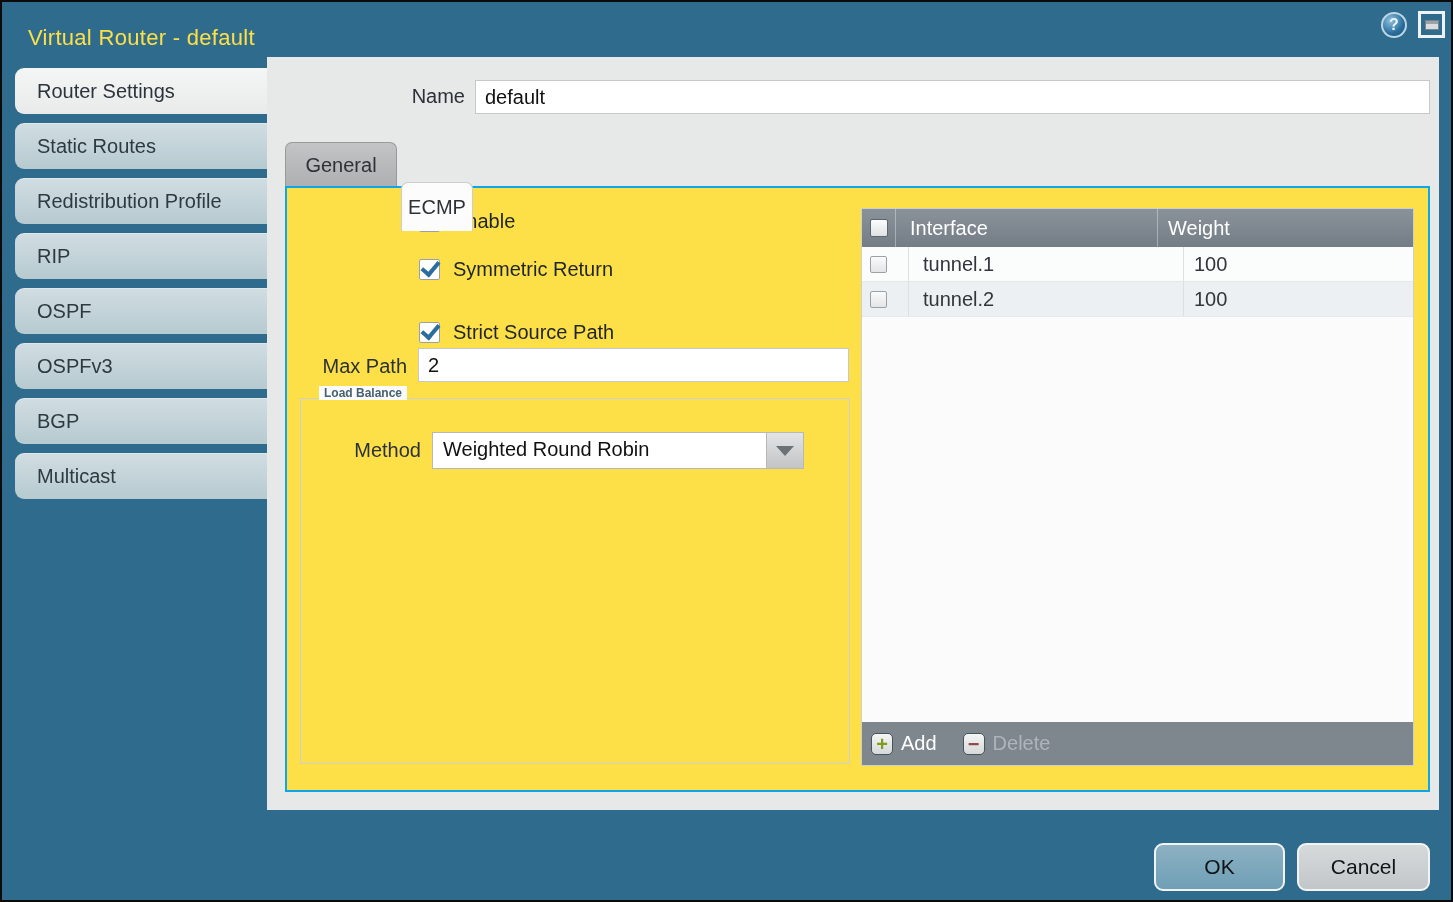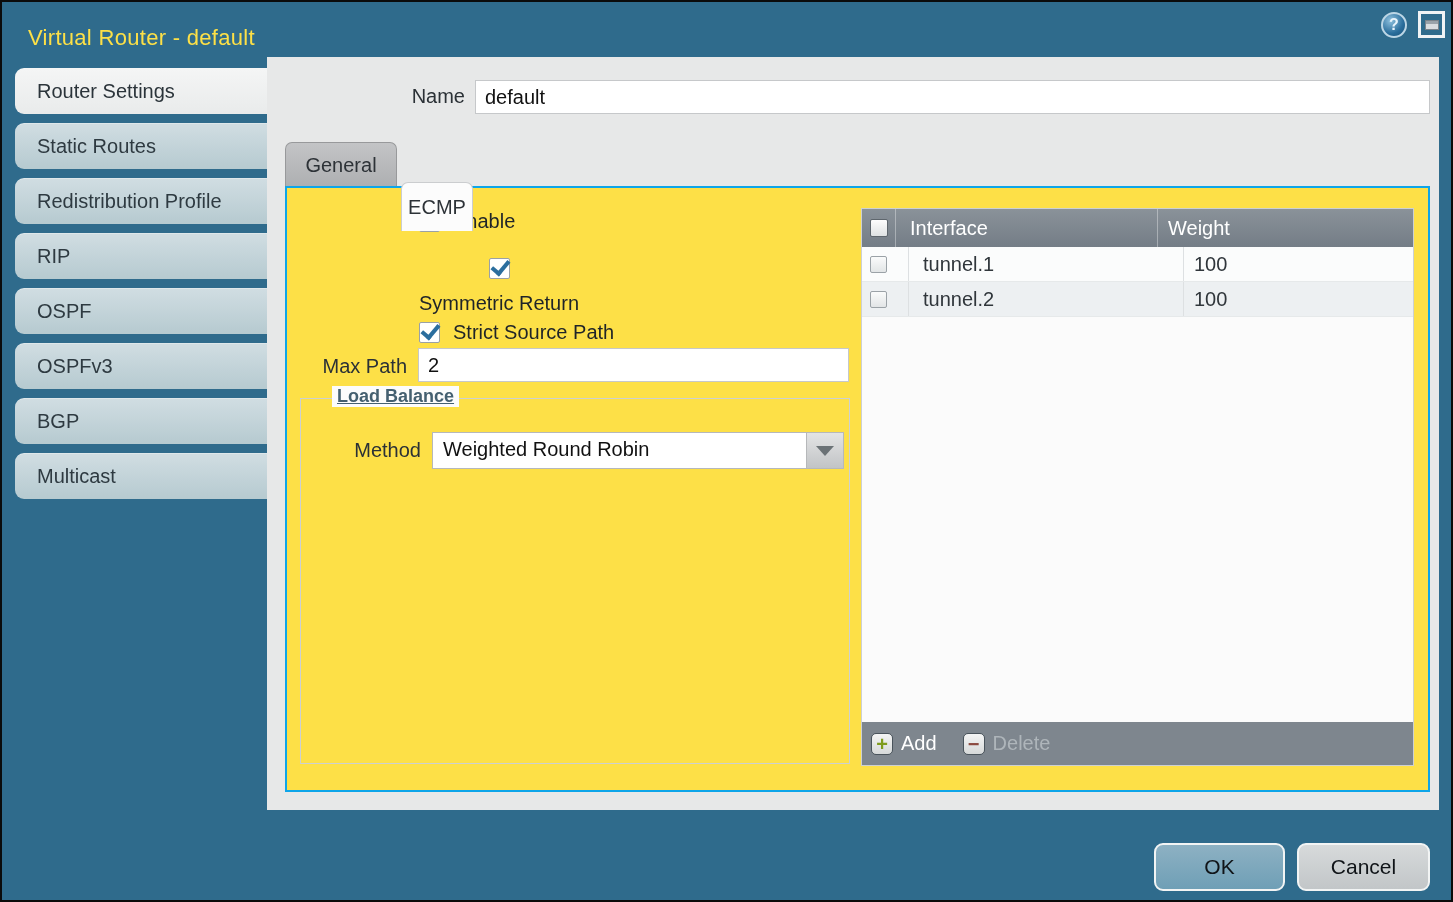--- a/index.html
+++ b/index.html
@@ -46,24 +46,24 @@
   .cb.checked::after { content:""; position:absolute; left:5px; top:-2px; width:7px; height:14px;
     border-right:4px solid #2b6e9e; border-bottom:4px solid #2b6e9e; transform:rotate(40deg); }
   .cb-row span.lbl { font-size:20px; color:#1f2428; }
 
   .maxpath-label { position:absolute; left:0; top:167px; width:120px; text-align:right; font-size:20px; color:#2b3136; }
   .maxpath-input { position:absolute; left:131px; top:160px; width:431px; height:34px; border:1px solid #c6c8ca;
     background:#fff; font-size:20px; padding:0 9px; color:#111; outline:none; }
 
   
   .lb-fieldset { position:absolute; left:13px; top:210px; width:550px; height:366px; border:1px solid #ccd0d2; }
-  .lb-legend { position:absolute; left:31px; top:-13px; background:#fcfcfc; padding:0 5px;
-    font-size:18px; font-weight:bold; color:#456070;text-decoration:underline; }
+  .lb-legend { position:absolute; left:18px; top:-13px; background:#fcfcfc; padding:0 5px;
+    font-size:12px; font-weight:bold; color:#456070; }
   .method-label { position:absolute; left:40px; top:40px; width:80px; text-align:right; font-size:20px; color:#2b3136; }
-  .dropdown { position:absolute; left:131px; top:33px; width:412px; height:37px; background:#fff;
+  .dropdown { position:absolute; left:131px; top:33px; width:372px; height:37px; background:#fff;
     border:1px solid #b6b8ba; cursor:pointer; }
   .dropdown .val { position:absolute; left:10px; top:5px; font-size:20px; color:#111; }
   .dropdown .dd-btn { position:absolute; right:0; top:0; width:37px; height:100%;
     background:linear-gradient(#e3e4e5, #c2c4c6); border-left:1px solid #b6b8ba;
     display:flex; align-items:center; justify-content:center; }
   .dropdown .dd-arrow { width:0; height:0; border-left:9px solid transparent; border-right:9px solid transparent;
     border-top:10px solid #6b7276; }
 
   
   .tbl { position:absolute; left:574px; top:20px; width:553px; height:558px; border:1px solid #cdd0d2;
@@ -127,21 +127,21 @@
 
   <div class="tab tab-general">General</div>
   <div class="tab tab-ecmp">ECMP</div>
 
   <div class="panel">
 
     <div class="cb-row" style="top:22px;">
       <span class="cb checked"></span>
       <span class="lbl">Enable</span>
     </div>
-    <div class="cb-row" style="top:70px;flex-direction:column;">
+    <div class="cb-row" style="top:70px;">
       <span class="cb checked"></span>
       <span class="lbl">Symmetric Return</span>
     </div>
     <div class="cb-row" style="top:133px;">
       <span class="cb checked"></span>
       <span class="lbl">Strict Source Path</span>
     </div>
 
     <div class="maxpath-label">Max Path</div>
     <input class="maxpath-input" value="2" style="">

